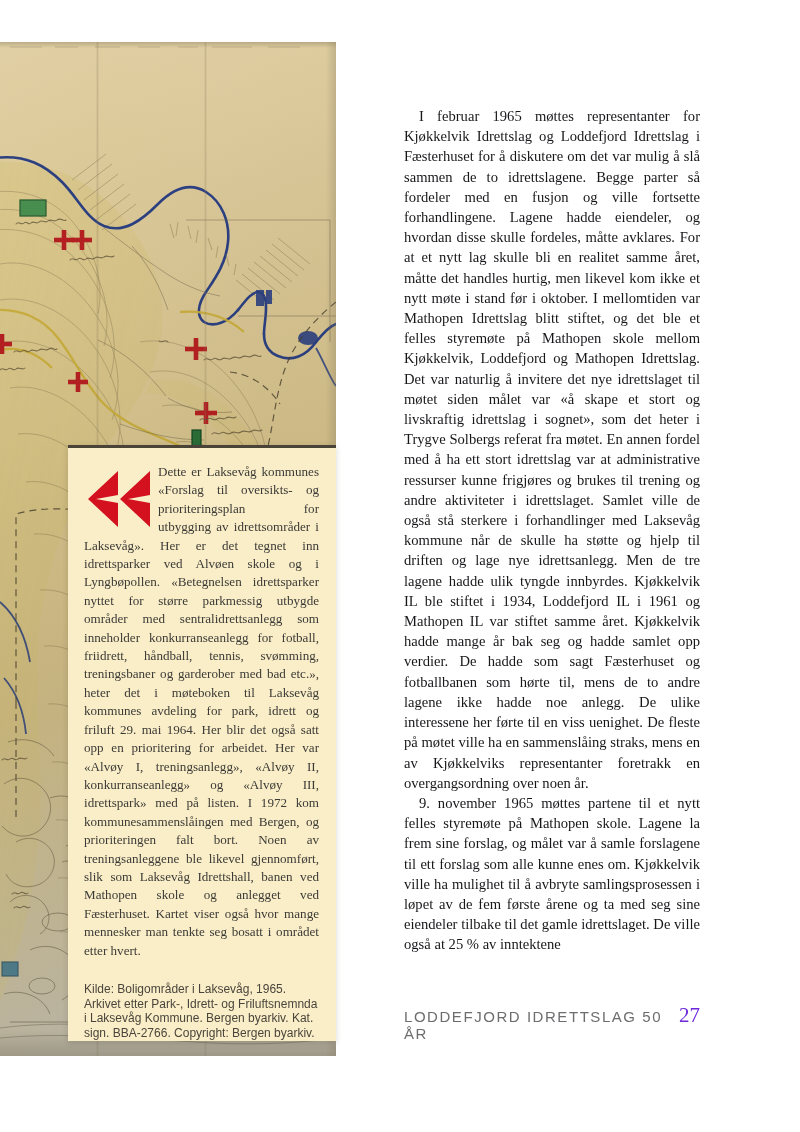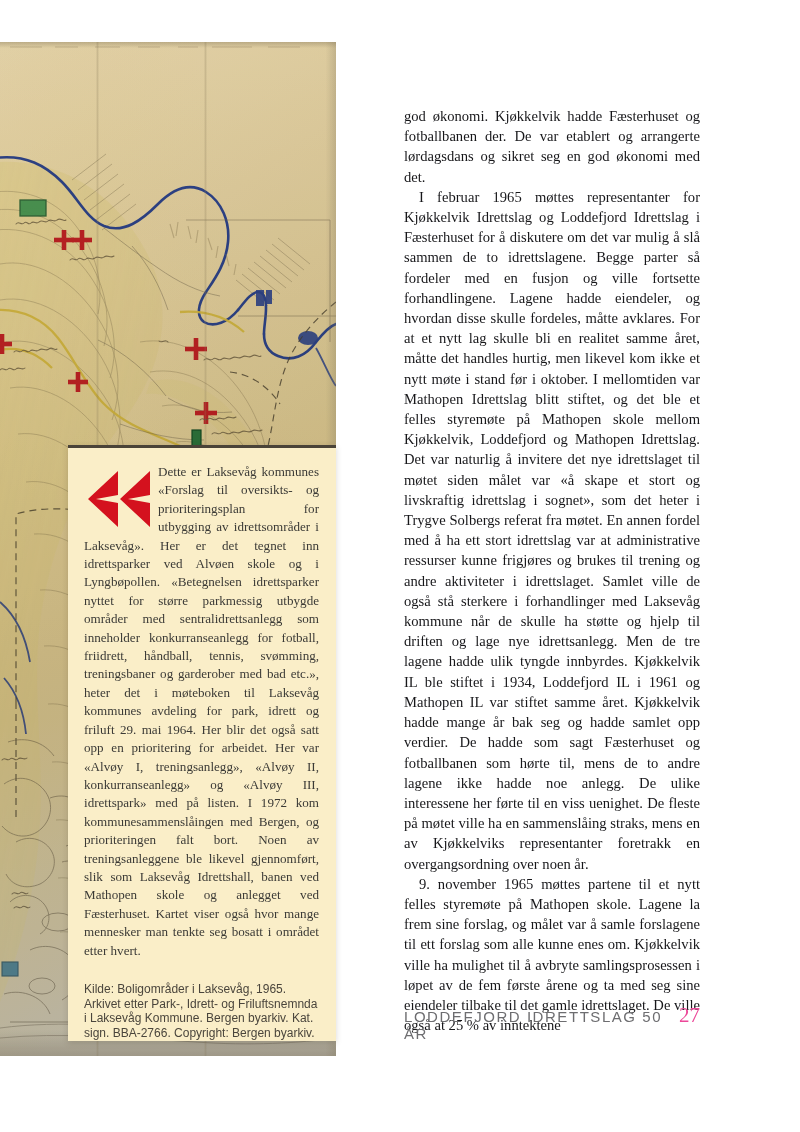--- a/index.html
+++ b/index.html
@@ -147,21 +147,21 @@
   }
   .footer-title {
     font-family: "Liberation Sans", sans-serif;
     font-size: 15px;
     letter-spacing: 1.55px;
     color: #6d6d70;
   }
   .footer-pageno {
     font-family: "Liberation Serif", serif;
     font-size: 21px;
-    color: #ec4899;
+    color: #6d28d9;
   }
 </style>
 </head>
 <body>
 
 <div id="map-figure">
   <svg class="map-canvas" viewBox="0 0 336 1014" preserveAspectRatio="none">
     <defs>
       <linearGradient id="paperG" x1="0" y1="0" x2="0.25" y2="1">
         <stop offset="0%" stop-color="#f1e8d0"></stop>
@@ -386,21 +386,20 @@
 <div id="caption-box">
   <svg class="quote-mark" viewBox="0 0 62 60">
     <polygon points="30,2 30,26 8,30 30,34 30,58 0,30" fill="#d4111e"></polygon>
     <polygon points="62,2 62,26 40,30 62,34 62,58 32,30" fill="#d4111e"></polygon>
   </svg>
   <p class="caption-body">Dette er Laksevåg kommunes «Forslag til oversikts- og prioriteringsplan for utbygging av idrettsområder i Laksevåg». Her er det tegnet inn idrettsparker ved Alvøen skole og i Lyngbøpollen. «Betegnelsen idrettsparker nyttet for større parkmessig utbygde områder med sentralidrettsanlegg som inneholder konkurranseanlegg for fotball, friidrett, håndball, tennis, svømming, treningsbaner og garderober med bad etc.», heter det i møteboken til Laksevåg kommunes avdeling for park, idrett og friluft 29. mai 1964. Her blir det også satt opp en prioritering for arbeidet. Her var «Alvøy I, treningsanlegg», «Alvøy II, konkurranseanlegg» og «Alvøy III, idrettspark» med på listen. I 1972 kom kommunesammenslåingen med Bergen, og prioriteringen falt bort. Noen av treningsanleggene ble likevel gjennomført, slik som Laksevåg Idrettshall, banen ved Mathopen skole og anlegget ved Fæsterhuset. Kartet viser også hvor mange mennesker man tenkte seg bosatt i området etter hvert.</p>
   <p class="caption-source">Kilde: Boligområder i Laksevåg, 1965. Arkivet etter Park-, Idrett- og Friluftsnemnda i Laksevåg Kommune. Bergen byarkiv. Kat. sign. BBA-2766. Copyright: Bergen byarkiv.</p>
 </div>
 
 <div id="body-column">
-  <p class="body-par">god økonomi. Kjøkkelvik hadde Fæsterhuset og fotballbanen der. De var etablert og arrangerte lørdagsdans og sikret seg en god økonomi med det.</p>
   <p class="body-par indented">I februar 1965 møttes representanter for Kjøkkelvik Idrettslag og Loddefjord Idrettslag i Fæsterhuset for å diskutere om det var mulig å slå sammen de to idrettslagene. Begge parter så fordeler med en fusjon og ville fortsette forhandlingene. Lagene hadde eiendeler, og hvordan disse skulle fordeles, måtte avklares. For at et nytt lag skulle bli en realitet samme året, måtte det handles hurtig, men likevel kom ikke et nytt møte i stand før i oktober. I mellomtiden var Mathopen Idrettslag blitt stiftet, og det ble et felles styremøte på Mathopen skole mellom Kjøkkelvik, Loddefjord og Mathopen Idrettslag. Det var naturlig å invitere det nye idrettslaget til møtet siden målet var «å skape et stort og livskraftig idrettslag i sognet», som det heter i Trygve Solbergs referat fra møtet. En annen fordel med å ha ett stort idrettslag var at administrative ressurser kunne frigjøres og brukes til trening og andre aktiviteter i idrettslaget. Samlet ville de også stå sterkere i forhandlinger med Laksevåg kommune når de skulle ha støtte og hjelp til driften og lage nye idrettsanlegg. Men de tre lagene hadde ulik tyngde innbyrdes. Kjøkkelvik IL ble stiftet i 1934, Loddefjord IL i 1961 og Mathopen IL var stiftet samme året. Kjøkkelvik hadde mange år bak seg og hadde samlet opp verdier. De hadde som sagt Fæsterhuset og fotballbanen som hørte til, mens de to andre lagene ikke hadde noe anlegg. De ulike interessene her førte til en viss uenighet. De fleste på møtet ville ha en sammenslåing straks, mens en av Kjøkkelviks representanter foretrakk en overgangsordning over noen år.</p>
   <p class="body-par indented">9. november 1965 møttes partene til et nytt felles styremøte på Mathopen skole. Lagene la frem sine forslag, og målet var å samle forslagene til ett forslag som alle kunne enes om. Kjøkkelvik ville ha mulighet til å avbryte samlingsprosessen i løpet av de fem første årene og ta med seg sine eiendeler tilbake til det gamle idrettslaget. De ville også at 25 % av inntektene</p>
 </div>
 
 <div id="page-footer">
   <span class="footer-title">LODDEFJORD IDRETTSLAG 50 ÅR</span>
   <span class="footer-pageno">27</span>
 </div>
 
 </body></html>

